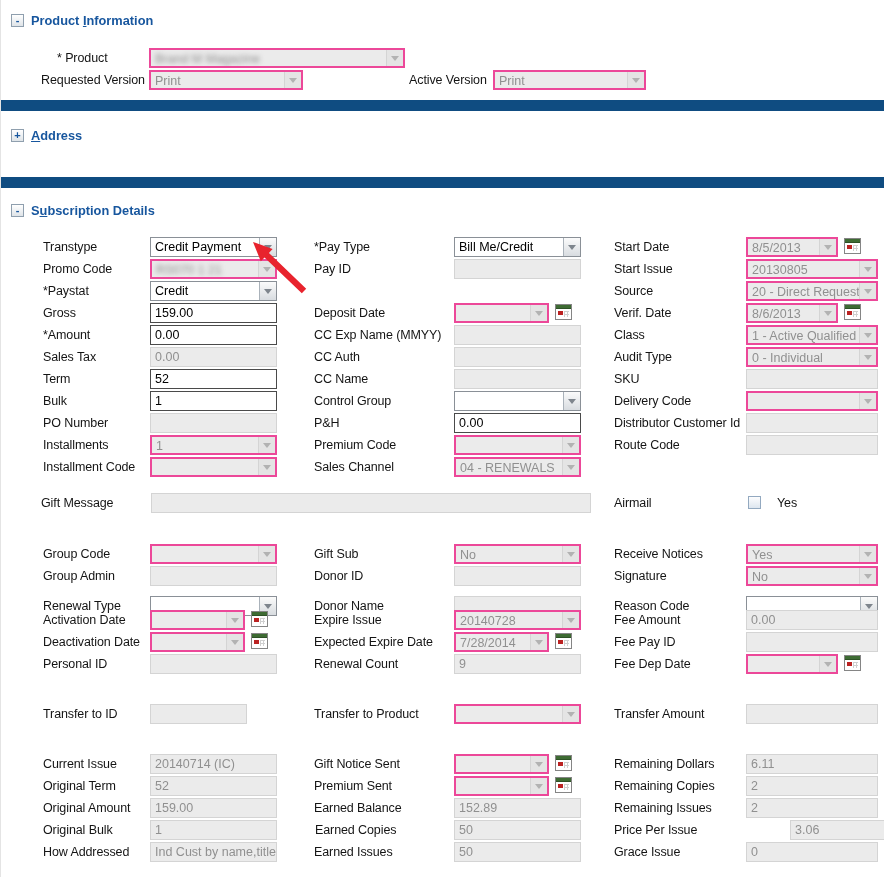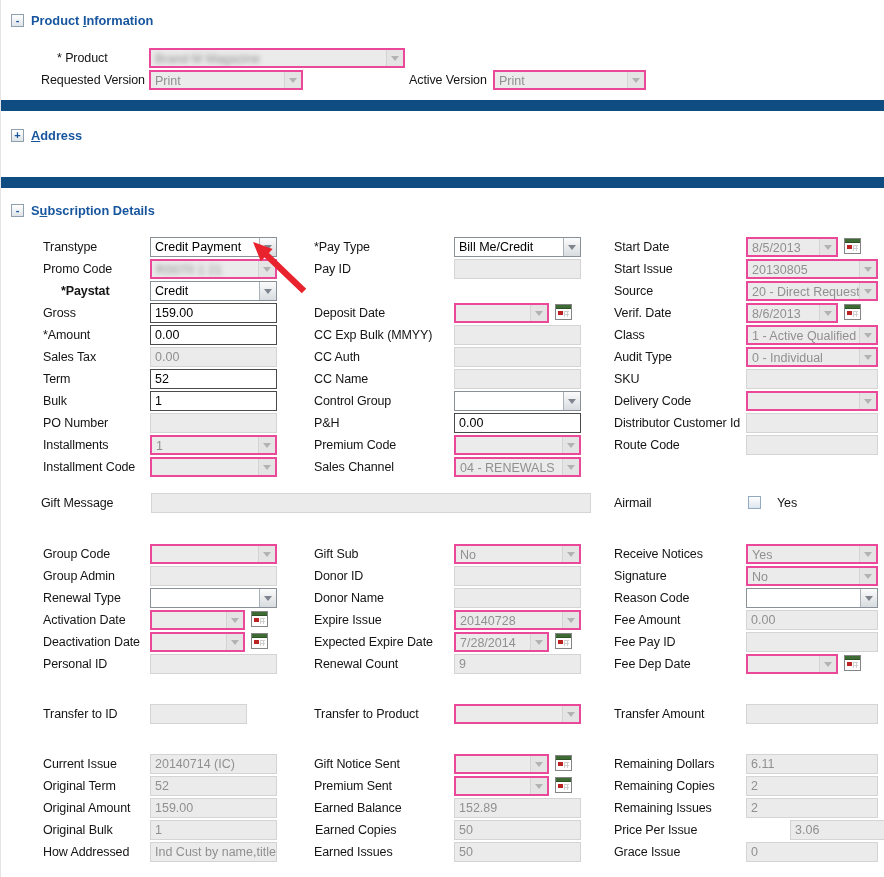--- a/index.html
+++ b/index.html
@@ -130,21 +130,21 @@
         </div>
         <div class="f-label" style="left: 613px;">Start Issue</div>
         <div class="ctl select off" style="left: 745px; width: 132px;">
           <div class="val">20130805</div>
           <div class="arr">
             <div class="tri"></div>
           </div>
         </div>
       </div>
       <div class="frow" style="top: 44px;">
-        <div class="f-label" style="left: 60px; font-weight: bold;">*Paystat</div>
+        <div class="f-label" style="left: 42px;">*Paystat</div>
         <div class="ctl select on" style="left: 149px; width: 127px;">
           <div class="val">Credit</div>
           <div class="arr">
             <div class="tri"></div>
           </div>
         </div>
         <div class="f-label" style="left: 613px;">Source</div>
         <div class="ctl select off" style="left: 745px; width: 132px;">
           <div class="val">20 - Direct Request</div>
           <div class="arr">
@@ -180,21 +180,21 @@
           <div class="cal">
             <div class="grid-dots"></div>
           </div>
         </div>
       </div>
       <div class="frow" style="top: 88px;">
         <div class="f-label" style="left: 42px;">*Amount</div>
         <div class="ctl input on" style="left: 149px; width: 127px;">
           <div class="val">0.00</div>
         </div>
-        <div class="f-label" style="left: 313px;">CC Exp Bulk (MMYY)</div>
+        <div class="f-label" style="left: 313px;">CC Exp Name (MMYY)</div>
         <div class="ctl input off" style="left: 453px; width: 127px;">
           <div class="val"></div>
         </div>
         <div class="f-label" style="left: 613px;">Class</div>
         <div class="ctl select off" style="left: 745px; width: 132px;">
           <div class="val">1 - Active Qualified</div>
           <div class="arr">
             <div class="tri"></div>
           </div>
         </div>
@@ -346,21 +346,21 @@
           <div class="val"></div>
         </div>
         <div class="f-label" style="left: 613px;">Signature</div>
         <div class="ctl select off" style="left: 745px; width: 132px;">
           <div class="val">No</div>
           <div class="arr">
             <div class="tri"></div>
           </div>
         </div>
       </div>
-      <div class="frow" style="top: 44px;">
+      <div class="frow" style="top: 52px;">
         <div class="f-label" style="left: 42px;">Renewal Type</div>
         <div class="ctl select on" style="left: 149px; width: 127px;">
           <div class="val"></div>
           <div class="arr">
             <div class="tri"></div>
           </div>
         </div>
         <div class="f-label" style="left: 313px;">Donor Name</div>
         <div class="ctl input off" style="left: 453px; width: 127px;">
           <div class="val"></div>

